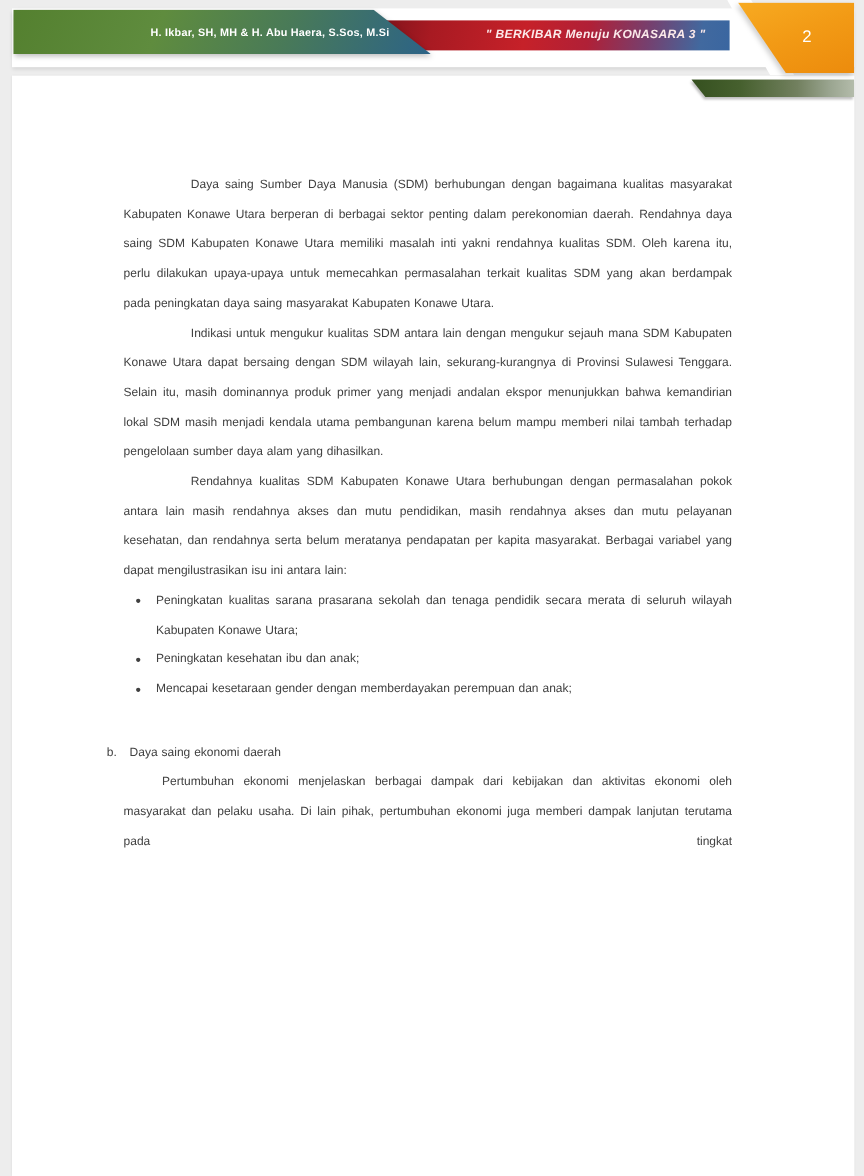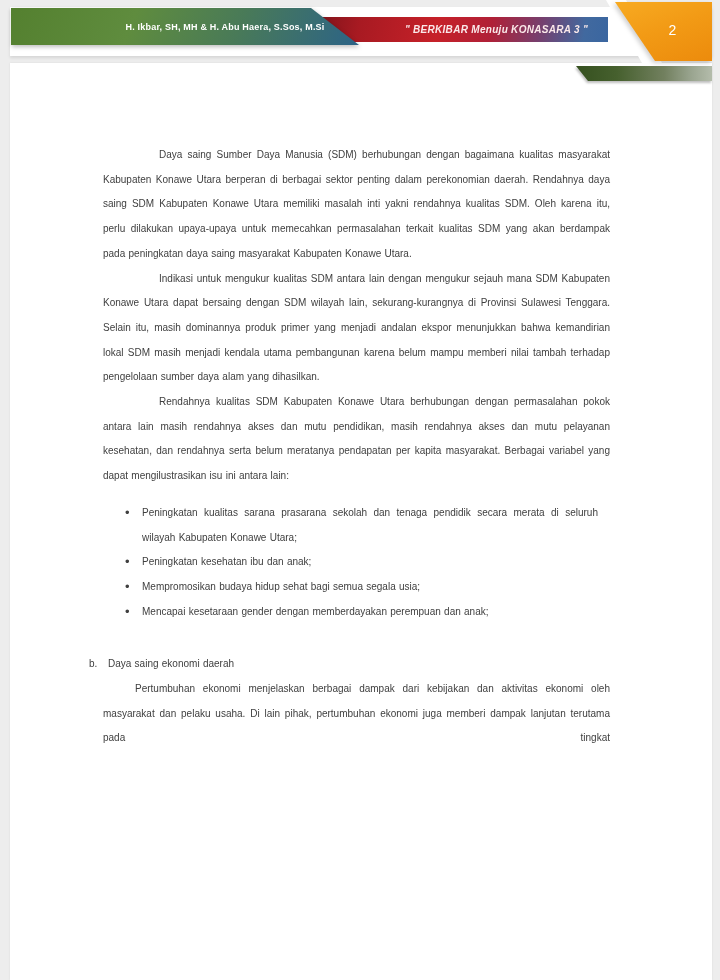--- a/index.html
+++ b/index.html
@@ -92,21 +92,21 @@
   .content {
     position: absolute; left: 93px; top: 80px; width: 507px;
     color: #404040;
     font-size: 10px;
     line-height: 24.7px;
     text-align: justify;
     word-spacing: 0.5px;
   }
   .para { margin: 0; text-indent: 56px; }
 
-  .bullets { margin: 12px; padding: 0; list-style: none; }
+  .bullets { margin: 0; padding: 0; list-style: none; }
   .bullets li { position: relative; padding-left: 27px; }
   .bullets li::before {
     content: "\2022";
     position: absolute; left: 10px; top: 0;
     font-size: 13px;
   }
 
   .section { display: flex; margin: 28px 0 0 -14px; }
   .sec-label { flex: 0 0 19px; }
   .sec-title { flex: 1; }
@@ -142,21 +142,20 @@
   </div>
 
   <div class="content">
     <p class="para">Daya saing Sumber Daya Manusia (SDM) berhubungan dengan bagaimana kualitas masyarakat Kabupaten Konawe Utara berperan di berbagai sektor penting dalam perekonomian daerah. Rendahnya daya saing SDM Kabupaten Konawe Utara memiliki masalah inti yakni rendahnya kualitas SDM. Oleh karena itu, perlu dilakukan upaya-upaya untuk memecahkan permasalahan terkait kualitas SDM yang akan berdampak pada peningkatan daya saing masyarakat Kabupaten Konawe Utara.</p>
     <p class="para">Indikasi untuk mengukur kualitas SDM antara lain dengan mengukur sejauh mana SDM Kabupaten Konawe Utara dapat bersaing dengan SDM wilayah lain, sekurang-kurangnya di Provinsi Sulawesi Tenggara. Selain itu, masih dominannya produk primer yang menjadi andalan ekspor menunjukkan bahwa kemandirian lokal SDM masih menjadi kendala utama pembangunan karena belum mampu memberi nilai tambah terhadap pengelolaan sumber daya alam yang dihasilkan.</p>
     <p class="para">Rendahnya kualitas SDM Kabupaten Konawe Utara berhubungan dengan permasalahan pokok antara lain masih rendahnya akses dan mutu pendidikan, masih rendahnya akses dan mutu pelayanan kesehatan, dan rendahnya serta belum meratanya pendapatan per kapita masyarakat. Berbagai variabel yang dapat mengilustrasikan isu ini antara lain:</p>
 
     <ul class="bullets">
       <li>Peningkatan kualitas sarana prasarana sekolah dan tenaga pendidik secara merata di seluruh wilayah Kabupaten Konawe Utara;</li>
       <li>Peningkatan kesehatan ibu dan anak;</li>
-      <li>Mempromosikan budaya hidup sehat bagi semua segala usia;</li>
       <li>Mencapai kesetaraan gender dengan memberdayakan perempuan dan anak;</li>
     </ul>
 
     <div class="section">
       <span class="sec-label">b.</span>
       <span class="sec-title">Daya saing ekonomi daerah</span>
     </div>
     <p class="para sub">Pertumbuhan ekonomi menjelaskan berbagai dampak dari kebijakan dan aktivitas ekonomi oleh masyarakat dan pelaku usaha. Di lain pihak, pertumbuhan ekonomi juga memberi dampak lanjutan terutama pada tingkat</p>
   </div>
 </div>

